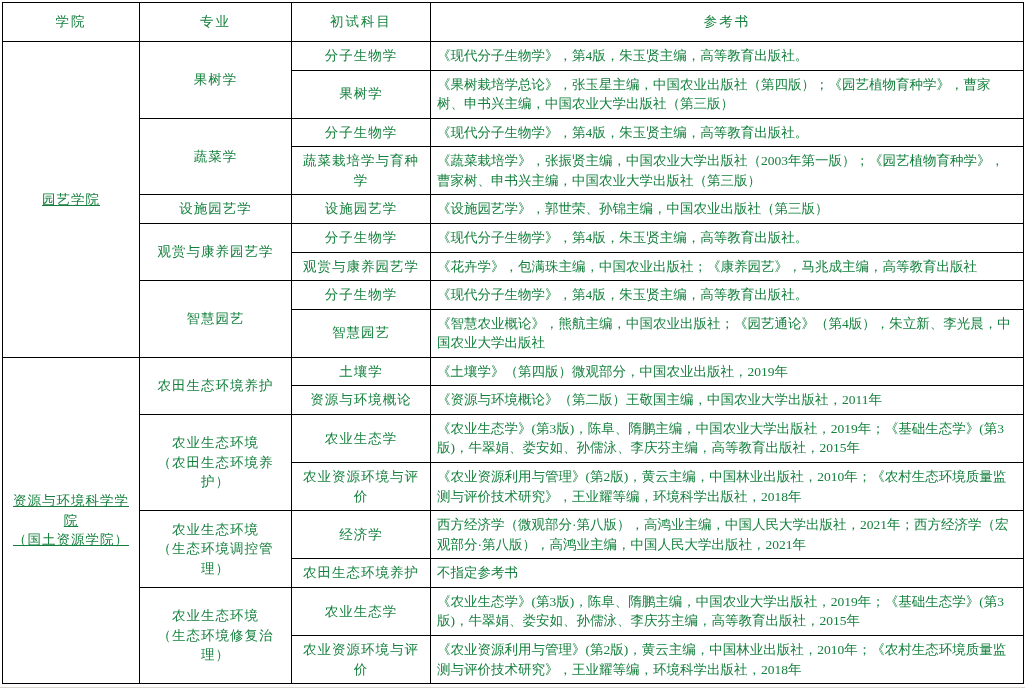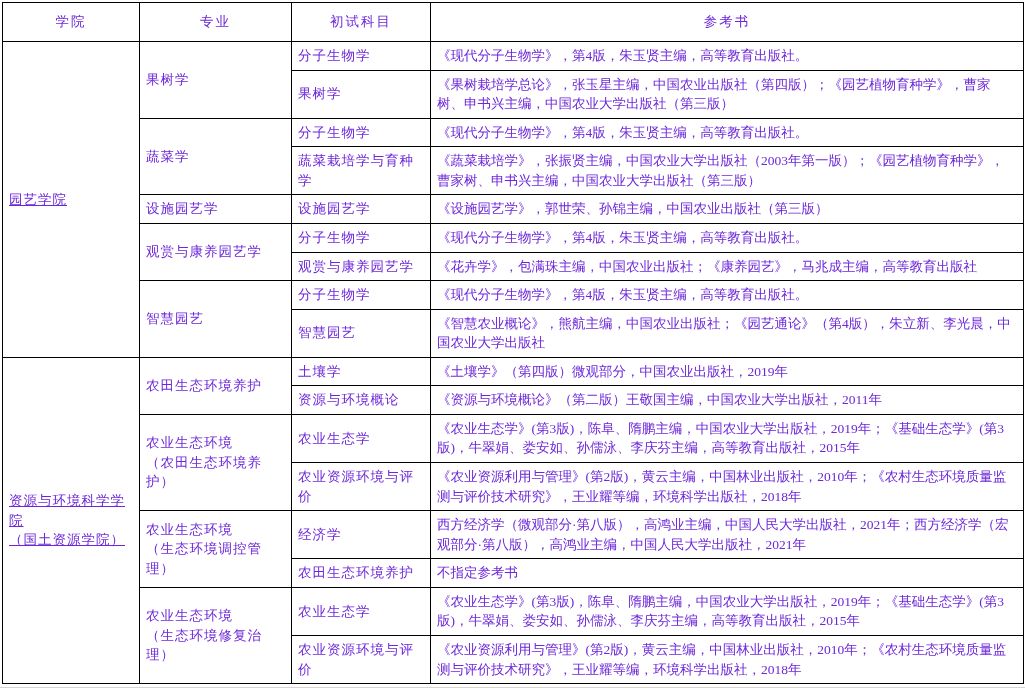--- a/index.html
+++ b/index.html
@@ -27,35 +27,36 @@
     margin: 2px 0 0 2px;
   }
   table.ref-table td,
   table.ref-table th {
     border: 1px solid #000000;
     padding: 4px 6px;
     font-size: 13.5px;
     line-height: 1.45;
     vertical-align: middle;
     font-weight: normal;
-    color: #6d28d9;
+    color: #15803d;
   }
   col.c-college { width: 137px; }
   col.c-major   { width: 152px; }
   col.c-subject { width: 139px; }
   col.c-books   { width: 593px; }
 
   thead td {
     text-align: center;
     height: 30px;
     letter-spacing: 2px;
   }
   td.college-cell,
   td.major-cell,
   td.subject-cell {
+    text-align: center;
     letter-spacing: 1px;
   }
   td.books-cell {
     text-align: left;
     letter-spacing: 0px;
     word-break: break-all;
   }
   td.college-cell {
     line-height: 1.6;
     text-decoration: underline;

